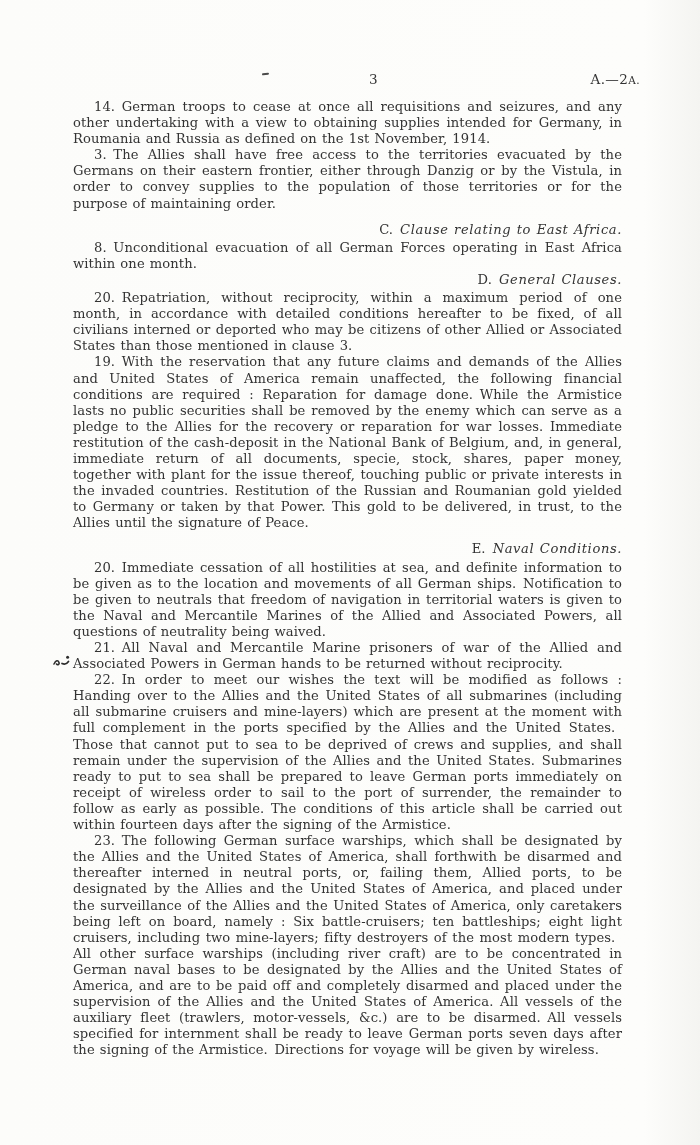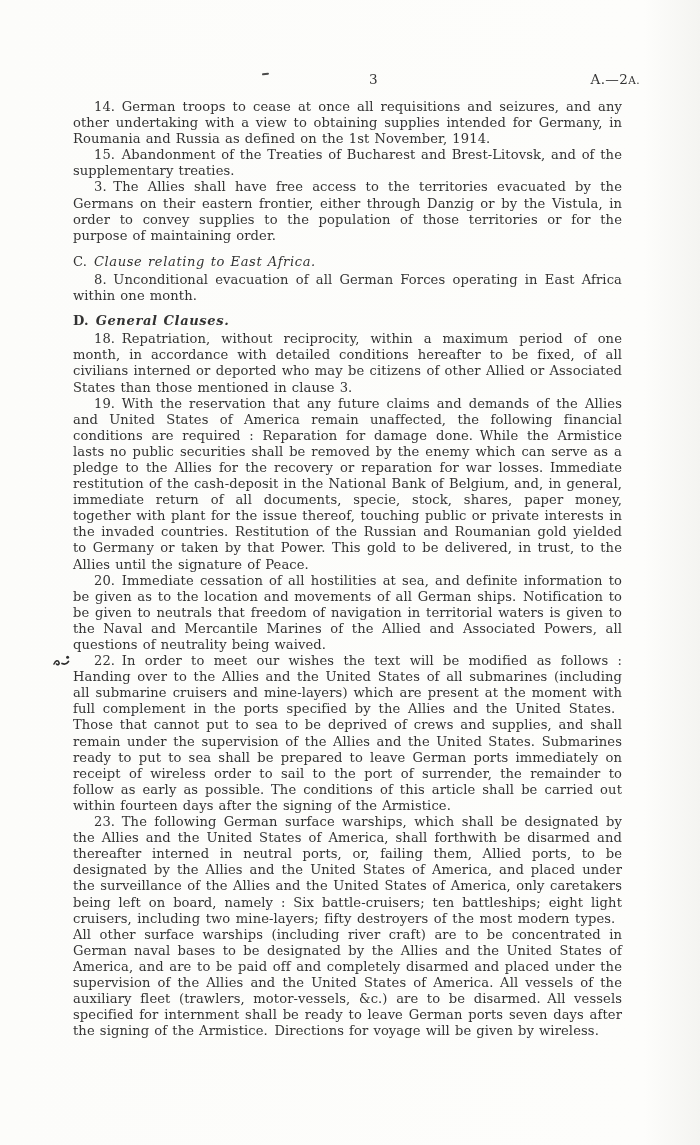--- a/index.html
+++ b/index.html
@@ -31,24 +31,24 @@
   }
   .margin-mark { position: absolute; left: 52px; top: 653px; }
   .text-block {
     position: absolute; left: 73px; top: 99px; width: 549px;
     font-size: 13.1px; line-height: 16.1px;
     text-align: justify;
     letter-spacing: 0.1px; word-spacing: 0.8px;
   }
   .text-block p.clause { margin: 0; text-indent: 21px; }
   h3.section-heading {
-    margin: 10px 0 2px; text-align: left;
+    margin: 10px 0 2px; text-align: right;
     font-weight: normal; font-size: 13.1px; line-height: 16.1px;
   }
-  h3.section-heading.tight { margin-top: 9px; font-weight: bold; }
+  h3.section-heading.tight { margin-top: 0; }
   .sh-label { font-style: normal; }
   .sh-title { font-style: italic; margin-left: 7px; letter-spacing: 0.6px; }
 </style>
 </head>
 <body>
 
 <div class="scan-page">
 
   <span class="stray-dash"></span>
 
@@ -57,31 +57,32 @@
   <div class="doc-ref"><span>A.—2</span><span class="sc">A.</span></div>
 
   <svg class="margin-mark" width="20" height="16" viewBox="0 0 20 16">
     <path d="M2,11 C4,7 6,7 7,9.5 C7.8,11.5 5.5,12.5 4.5,11" stroke="#2c2c2c" stroke-width="1.6" fill="none" stroke-linecap="round"></path>
     <path d="M10,10.5 c2.5,1.2 5,0.2 6.5,-2" stroke="#2c2c2c" stroke-width="1.7" fill="none" stroke-linecap="round"></path>
     <circle cx="15.6" cy="4.2" r="1.5" fill="#2c2c2c"></circle>
   </svg>
 
   <main class="text-block">
     <p class="clause">14. German troops to cease at once all requisitions and seizures, and any other undertaking with a view to obtaining supplies intended for Germany, in Roumania and Russia as defined on the 1st November, 1914.</p>
-    <p class="clause">15. Abandonment of the Treaties of Bucharest and Brest-Litovsk, and of the supplementary treaties.</p>
     <p class="clause">3. The Allies shall have free access to the territories evacuated by the Germans on their eastern frontier, either through Danzig or by the Vistula, in order to convey supplies to the population of those territories or for the purpose of maintaining order.</p>
 
     <h3 class="section-heading"><span class="sh-label">C.</span><span class="sh-title">Clause relating to East Africa.</span></h3>
 
     <p class="clause">8. Unconditional evacuation of all German Forces operating in East Africa within one month.</p>
 
     <h3 class="section-heading tight"><span class="sh-label">D.</span><span class="sh-title">General Clauses.</span></h3>
 
-    <p class="clause">18. Repatriation, without reciprocity, within a maximum period of one month, in accordance with detailed conditions hereafter to be fixed, of all civilians interned or deported who may be citizens of other Allied or Associated States than those mentioned in clause 3.</p>
+    <p class="clause">20. Repatriation, without reciprocity, within a maximum period of one month, in accordance with detailed conditions hereafter to be fixed, of all civilians interned or deported who may be citizens of other Allied or Associated States than those mentioned in clause 3.</p>
     <p class="clause">19. With the reservation that any future claims and demands of the Allies and United States of America remain unaffected, the following financial conditions are required : Reparation for damage done. While the Armistice lasts no public securities shall be removed by the enemy which can serve as a pledge to the Allies for the recovery or reparation for war losses. Immediate restitution of the cash-deposit in the National Bank of Belgium, and, in general, immediate return of all documents, specie, stock, shares, paper money, together with plant for the issue thereof, touching public or private interests in the invaded countries. Restitution of the Russian and Roumanian gold yielded to Germany or taken by that Power. This gold to be delivered, in trust, to the Allies until the signature of Peace.</p>
 
+    <h3 class="section-heading"><span class="sh-label">E.</span><span class="sh-title">Naval Conditions.</span></h3>
 
     <p class="clause">20. Immediate cessation of all hostilities at sea, and definite information to be given as to the location and movements of all German ships. Notification to be given to neutrals that freedom of navigation in territorial waters is given to the Naval and Mercantile Marines of the Allied and Associated Powers, all questions of neutrality being waived.</p>
+    <p class="clause">21. All Naval and Mercantile Marine prisoners of war of the Allied and Associated Powers in German hands to be returned without reciprocity.</p>
     <p class="clause">22. In order to meet our wishes the text will be modified as follows : Handing over to the Allies and the United States of all submarines (including all submarine cruisers and mine-layers) which are present at the moment with full complement in the ports specified by the Allies and the United States. Those that cannot put to sea to be deprived of crews and supplies, and shall remain under the supervision of the Allies and the United States. Submarines ready to put to sea shall be prepared to leave German ports immediately on receipt of wireless order to sail to the port of surrender, the remainder to follow as early as possible. The conditions of this article shall be carried out within fourteen days after the signing of the Armistice.</p>
     <p class="clause">23. The following German surface warships, which shall be designated by the Allies and the United States of America, shall forthwith be disarmed and thereafter interned in neutral ports, or, failing them, Allied ports, to be designated by the Allies and the United States of America, and placed under the surveillance of the Allies and the United States of America, only caretakers being left on board, namely : Six battle-cruisers; ten battleships; eight light cruisers, including two mine-layers; fifty destroyers of the most modern types. All other surface warships (including river craft) are to be concentrated in German naval bases to be designated by the Allies and the United States of America, and are to be paid off and completely disarmed and placed under the supervision of the Allies and the United States of America. All vessels of the auxiliary fleet (trawlers, motor-vessels, &amp;c.) are to be disarmed. All vessels specified for internment shall be ready to leave German ports seven days after the signing of the Armistice. Directions for voyage will be given by wireless.</p>
   </main>
 
 </div>
 
 </body></html>

